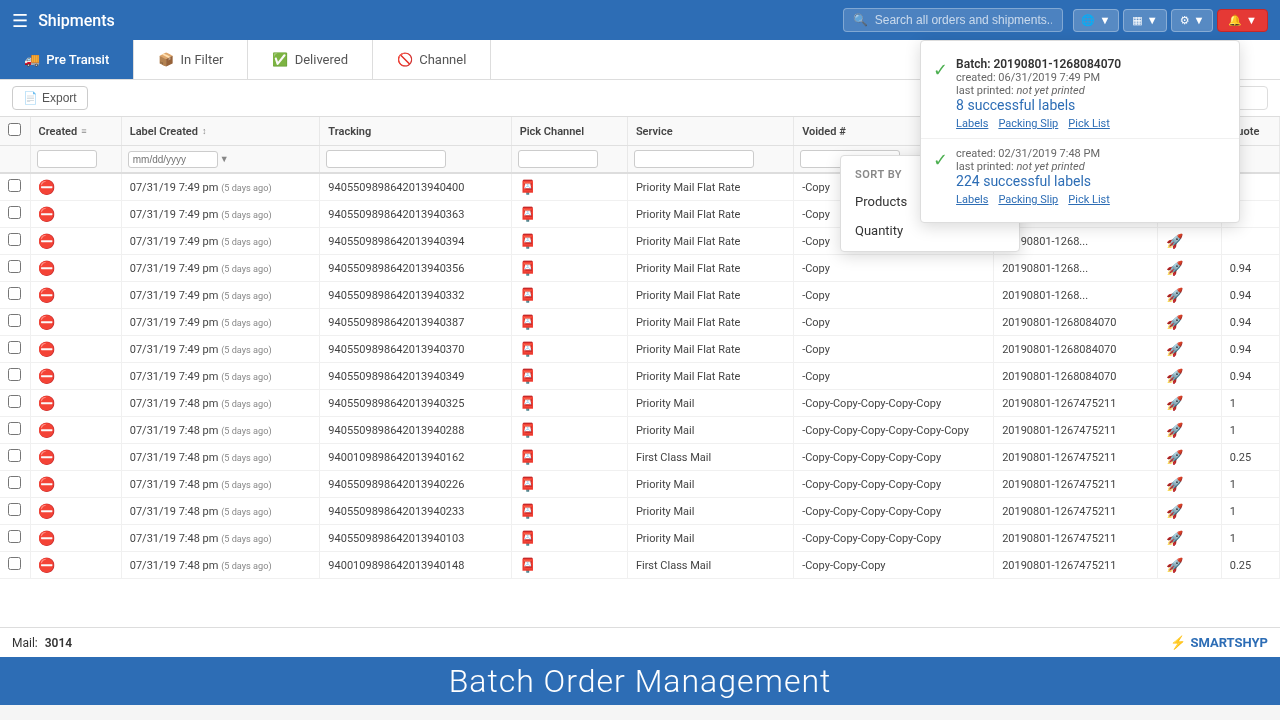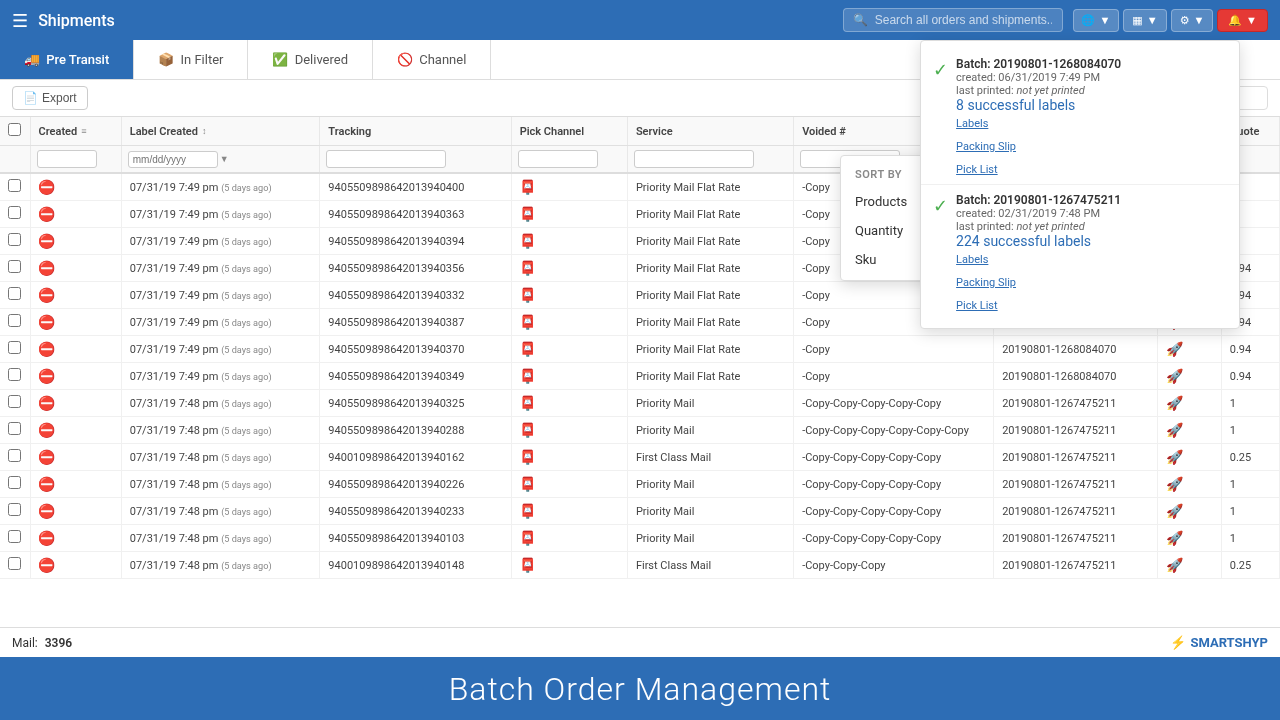--- a/index.html
+++ b/index.html
@@ -244,21 +244,21 @@
       color: #4caf50;
       font-size: 18px;
       margin-top: 2px;
       flex-shrink: 0;
     }
     .batch-info { flex: 1; }
     .batch-name { font-weight: 600; font-size: 12px; color: #333; }
     .batch-meta { font-size: 11px; color: #666; }
     .batch-meta span { display: block; }
     .batch-labels { color: #2d6db5; font-size: 14px; }
-    .batch-actions { display: flex; gap: 10px; margin-top: 4px; flex-direction: column; }
+    .batch-actions { display: flex; gap: 10px; margin-top: 4px; }
     .batch-action-link {
       color: #2d6db5;
       font-size: 11px;
       cursor: pointer;
       text-decoration: underline;
     }
 
     
     .status-bar {
       background: white;
@@ -274,21 +274,21 @@
       align-items: center;
       gap: 4px;
       font-weight: 700;
       color: #2d6db5;
       font-size: 13px;
     }
 
     
     .bottom-banner {
       background: #2d6db5;
-      height: 64px;
+      height: 48px;
       display: flex;
       align-items: center;
       justify-content: center;
       color: white;
       font-size: 32px;
       font-weight: 300;
       letter-spacing: 1px;
     }
     .filter-icon { font-size: 9px; color: #888; cursor: pointer; }
   </style>
@@ -607,21 +607,21 @@
     <td><span class="ship-icon">🚀</span></td>
     <td>0.25</td>
   </tr>
       </tbody>
   </table>
 </div>
 
 <div class="status-bar">
   <span>
     <span>Mail:</span>
-    <span style="font-weight:600; margin-left:4px">3396</span>
+    <span style="font-weight:600; margin-left:4px">3014</span>
   </span>
   <div class="smartshyp-logo">
     <span>⚡</span>
     <span>SMARTSHYP</span>
   </div>
 </div>
 
 <div class="bottom-banner">
   <span>Batch Order Management</span>
 </div>
@@ -642,34 +642,32 @@
           <span class="batch-action-link">Packing Slip</span>
           <span class="batch-action-link">Pick List</span>
         </div>
       </div>
     </div>
   </div>
   <div class="batch-item">
     <div class="batch-header">
       <span class="batch-check">✓</span>
       <div class="batch-info">
-        <div class="batch-name">Batch: 20190801-1267475211</div>
         <div class="batch-meta">
           <span>created: 02/31/2019 7:48 PM</span>
           <span>last printed: <em>not yet printed</em></span>
         </div>
         <div class="batch-labels">224 successful labels</div>
         <div class="batch-actions">
           <span class="batch-action-link">Labels</span>
           <span class="batch-action-link">Packing Slip</span>
           <span class="batch-action-link">Pick List</span>
         </div>
       </div>
     </div>
   </div>
 </div>
 
 <div class="sort-dropdown">
   <div class="sort-title">Sort By</div>
   <div class="sort-item">Products</div>
   <div class="sort-item">Quantity</div>
-  <div class="sort-item">Sku</div>
 </div>
 
 </body></html>

